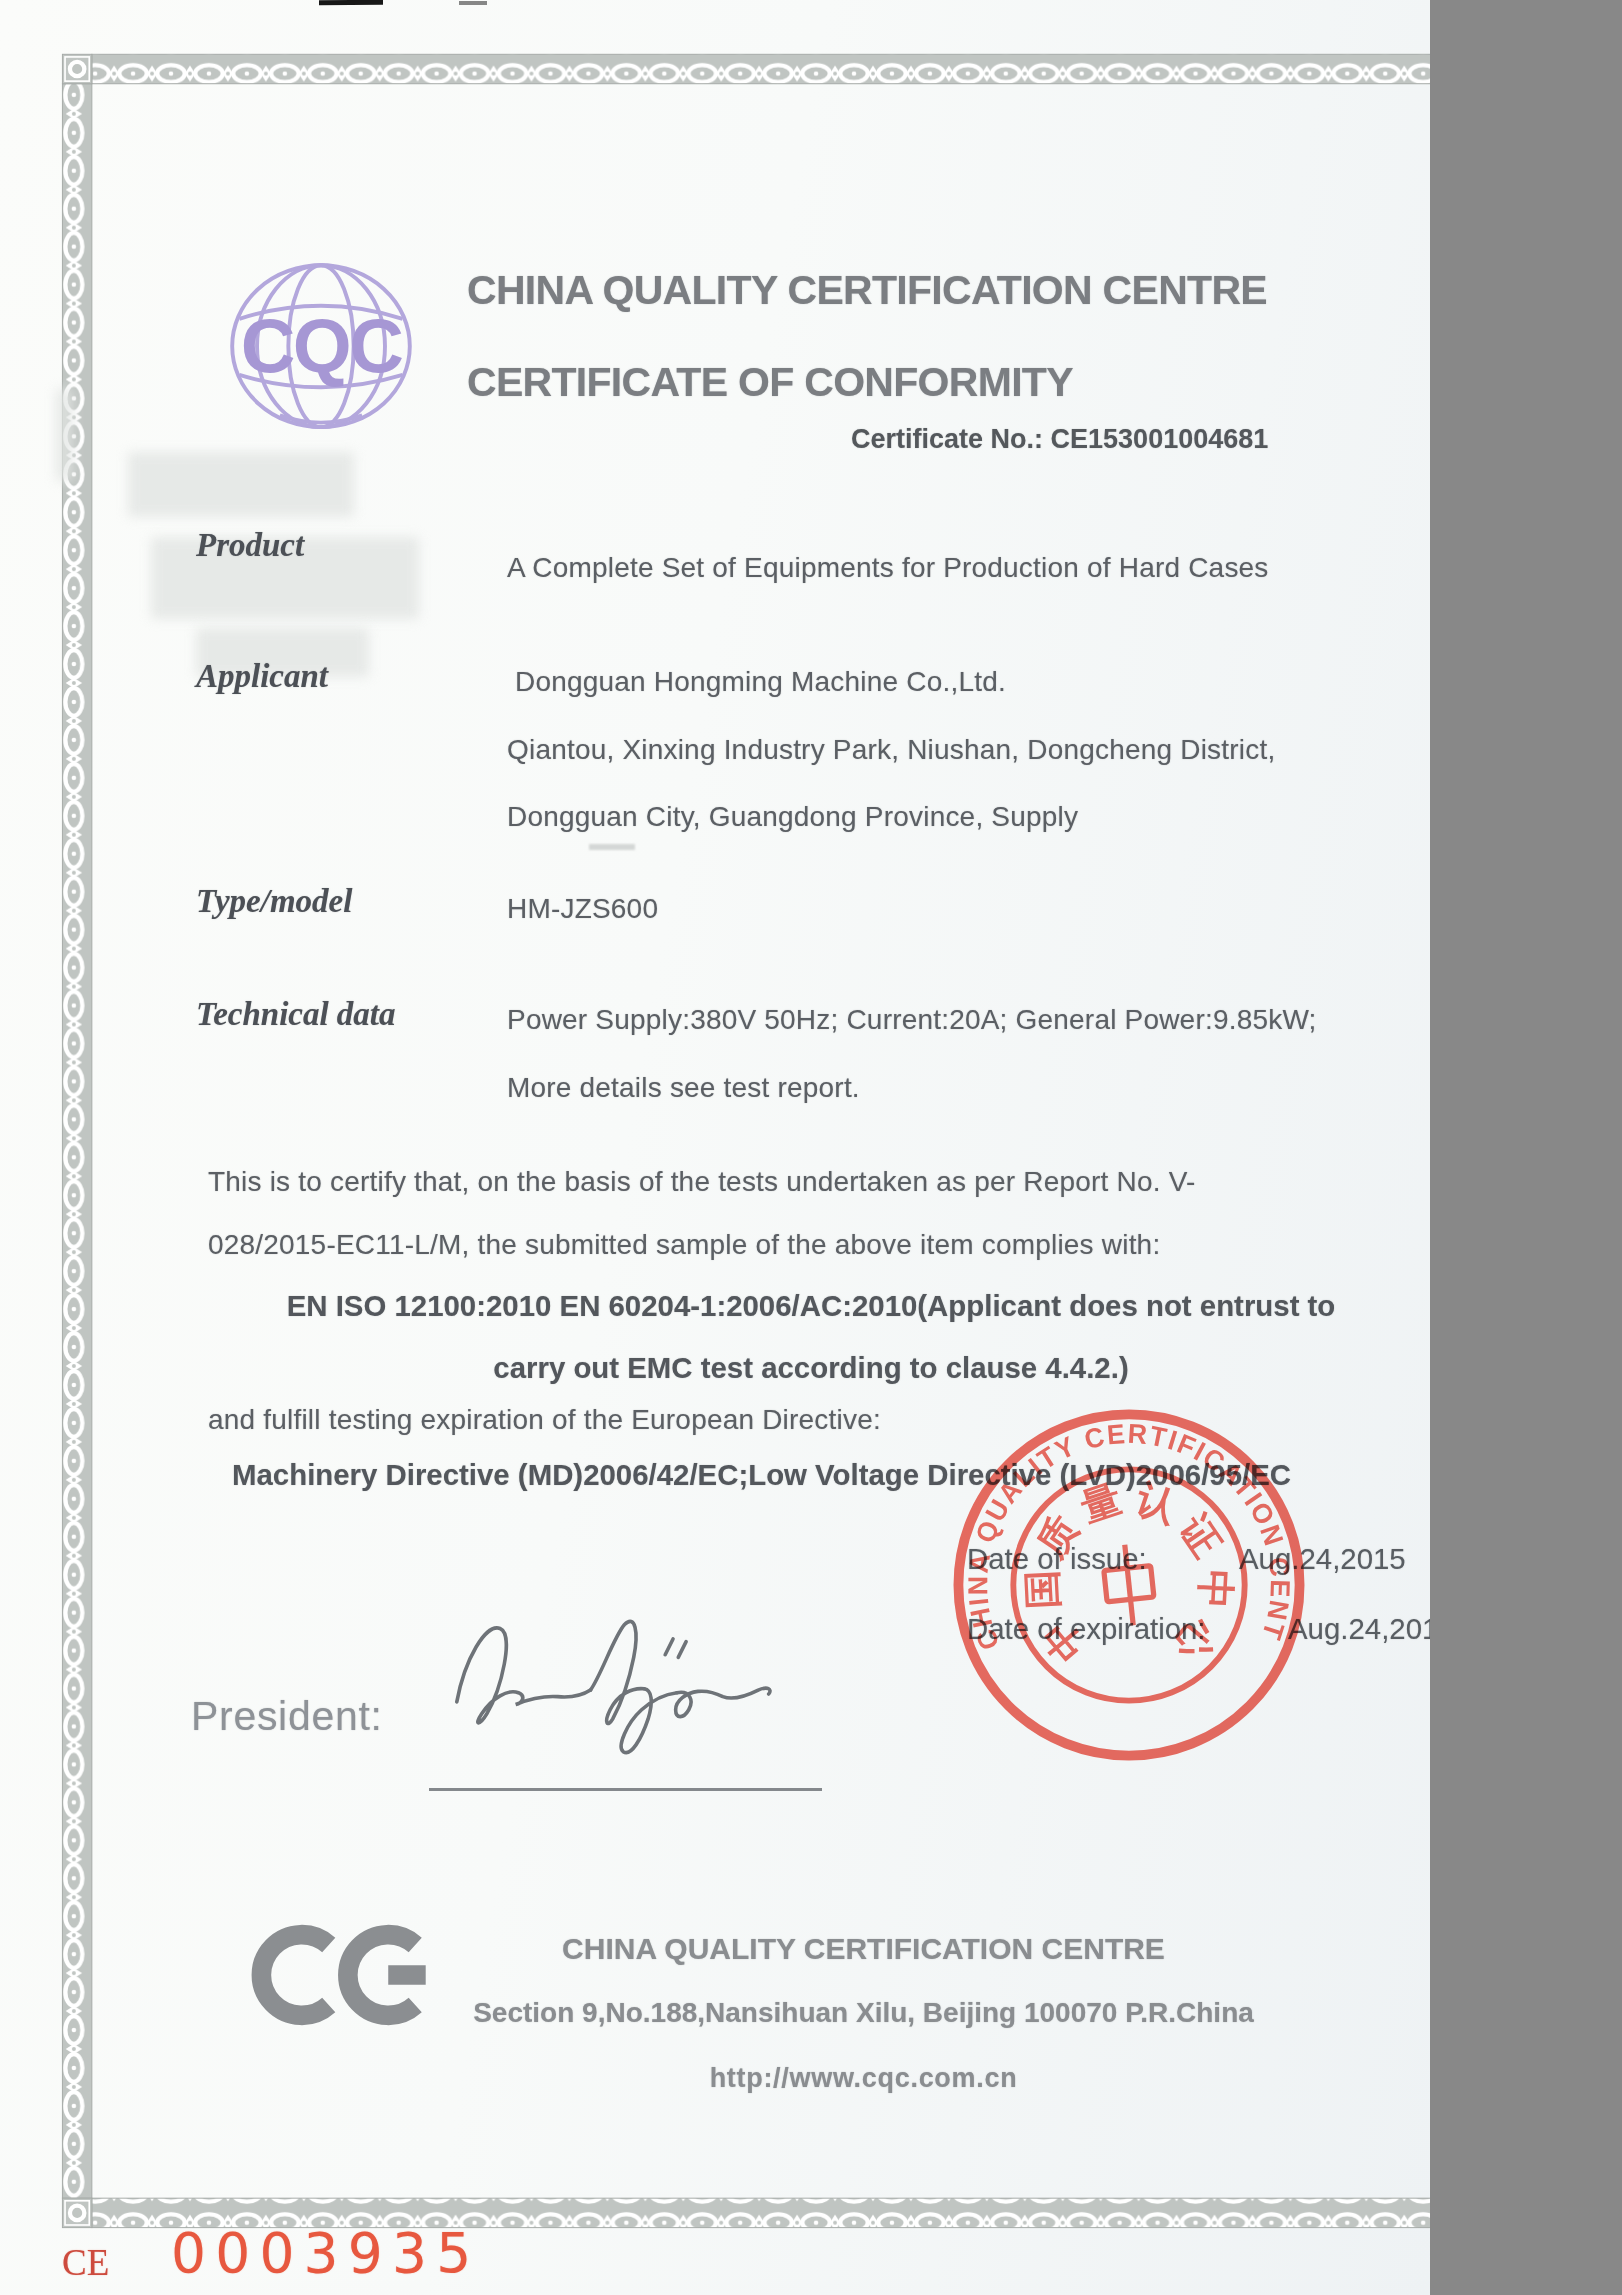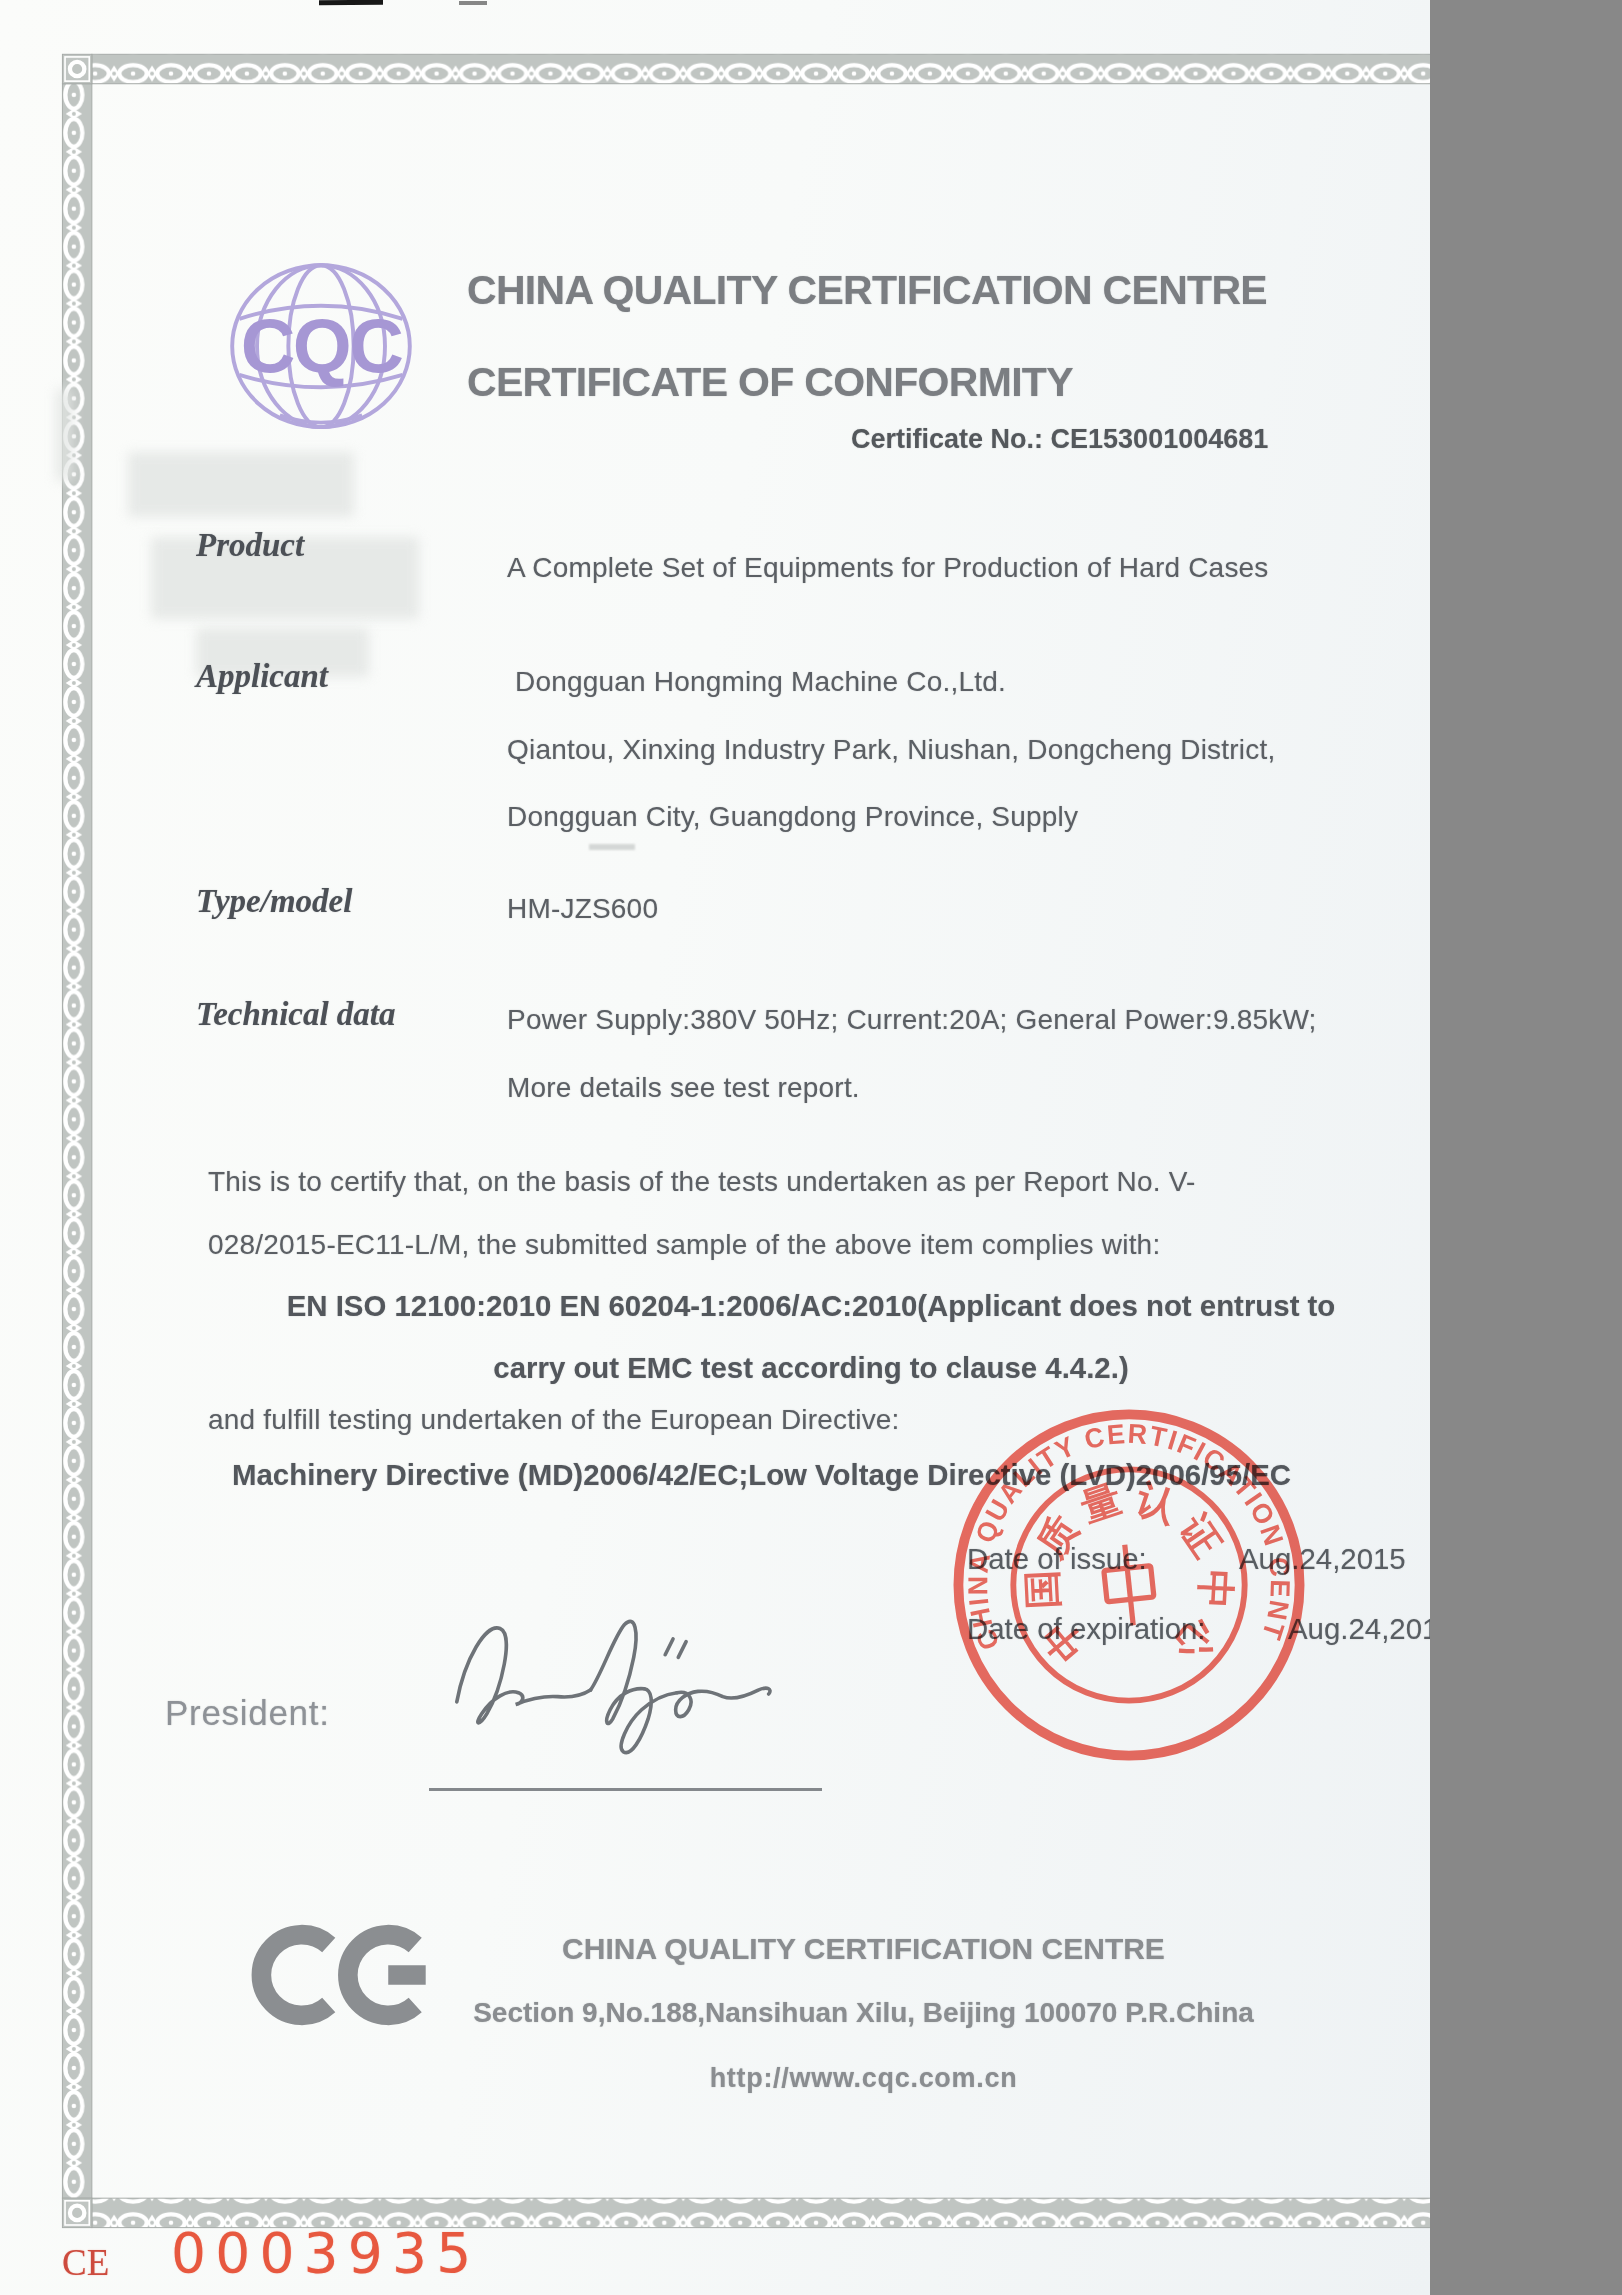--- a/index.html
+++ b/index.html
@@ -40,21 +40,21 @@
   .stmt1{top:1166px;} .stmt2{top:1229px;}
   .stdbold{left:196px;width:1230px;text-align:center;font-size:29.4px;font-weight:bold;color:#53575c;}
   .std1{top:1289px;} .std2{top:1351px;}
   .intro{top:1404px;}
   .directives{left:232px;top:1458px;font-size:29.4px;font-weight:bold;color:#53575c;}
   
   .dt{font-size:29.4px;color:#585d62;}
   .dt-il{left:967px;top:1542px;} .dt-iv{left:1239px;top:1542px;}
   .dt-el{left:967px;top:1612px;} .dt-ev{left:1288px;top:1612px;}
   
-  .president{left:165px;top:1693px;font-size:35px;color:#8e9297;letter-spacing:0.7px;}
+  .president{left:191px;top:1693px;font-size:41px;color:#8e9297;letter-spacing:0.7px;}
   .sig-svg{left:445px;top:1597px;width:344px;height:177px;}
   .sig-line{left:429px;top:1788px;width:393px;height:3.3px;background:#84888c;}
   
   .stamp-svg{left:946px;top:1402px;width:366px;height:366px;mix-blend-mode:multiply;opacity:.92;}
   
   .ce-svg{left:247px;top:1917px;width:196px;height:116px;}
   .ft{left:340px;width:1047px;text-align:center;font-weight:bold;color:#8a8d90;}
   .ft-org{top:1932px;font-size:30px;}
   .ft-addr{top:1997px;font-size:28px;}
   .ft-url{top:2063px;font-size:27px;letter-spacing:0.7px;}
@@ -159,21 +159,21 @@
   <div class="abs fvalue val-type soft">HM-JZS600</div>
 
   <div class="abs flabel lbl-tech soft">Technical data</div>
   <div class="abs fvalue val-tech1 soft">Power Supply:380V 50Hz; Current:20A; General Power:9.85kW;</div>
   <div class="abs fvalue val-tech2 soft">More details see test report.</div>
 
   <div class="abs stmt stmt1 soft">This is to certify that, on the basis of the tests undertaken as per Report No. V-</div>
   <div class="abs stmt stmt2 soft">028/2015-EC11-L/M, the submitted sample of the above item complies with:</div>
   <div class="abs stdbold std1 soft">EN ISO 12100:2010 EN 60204-1:2006/AC:2010(Applicant does not entrust to</div>
   <div class="abs stdbold std2 soft">carry out EMC test according to clause 4.4.2.)</div>
-  <div class="abs stmt intro soft">and fulfill testing undertaken of the European Directive:</div>
+  <div class="abs stmt intro soft">and fulfill testing expiration of the European Directive:</div>
   <div class="abs directives soft">Machinery Directive (MD)2006/42/EC;Low Voltage Directive (LVD)2006/95/EC</div>
 
   <div class="abs dt dt-il soft">Date of issue:</div>
   <div class="abs dt dt-iv soft">Aug.24,2015</div>
   <div class="abs dt dt-el soft">Date of expiration:</div>
   <div class="abs dt dt-ev soft">Aug.24,2018</div>
 
   <div class="abs president soft">President:</div>
   <svg class="abs sig-svg" viewBox="0 0 525 270">
     <g fill="none" stroke="#6e7378" stroke-width="5.5" stroke-linecap="round">

